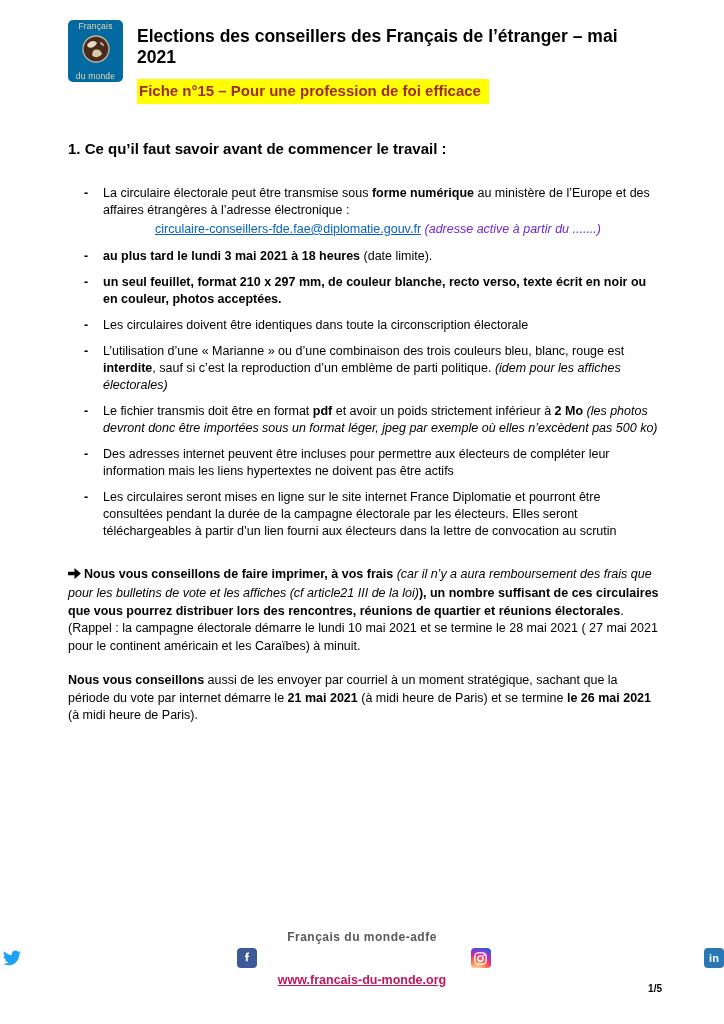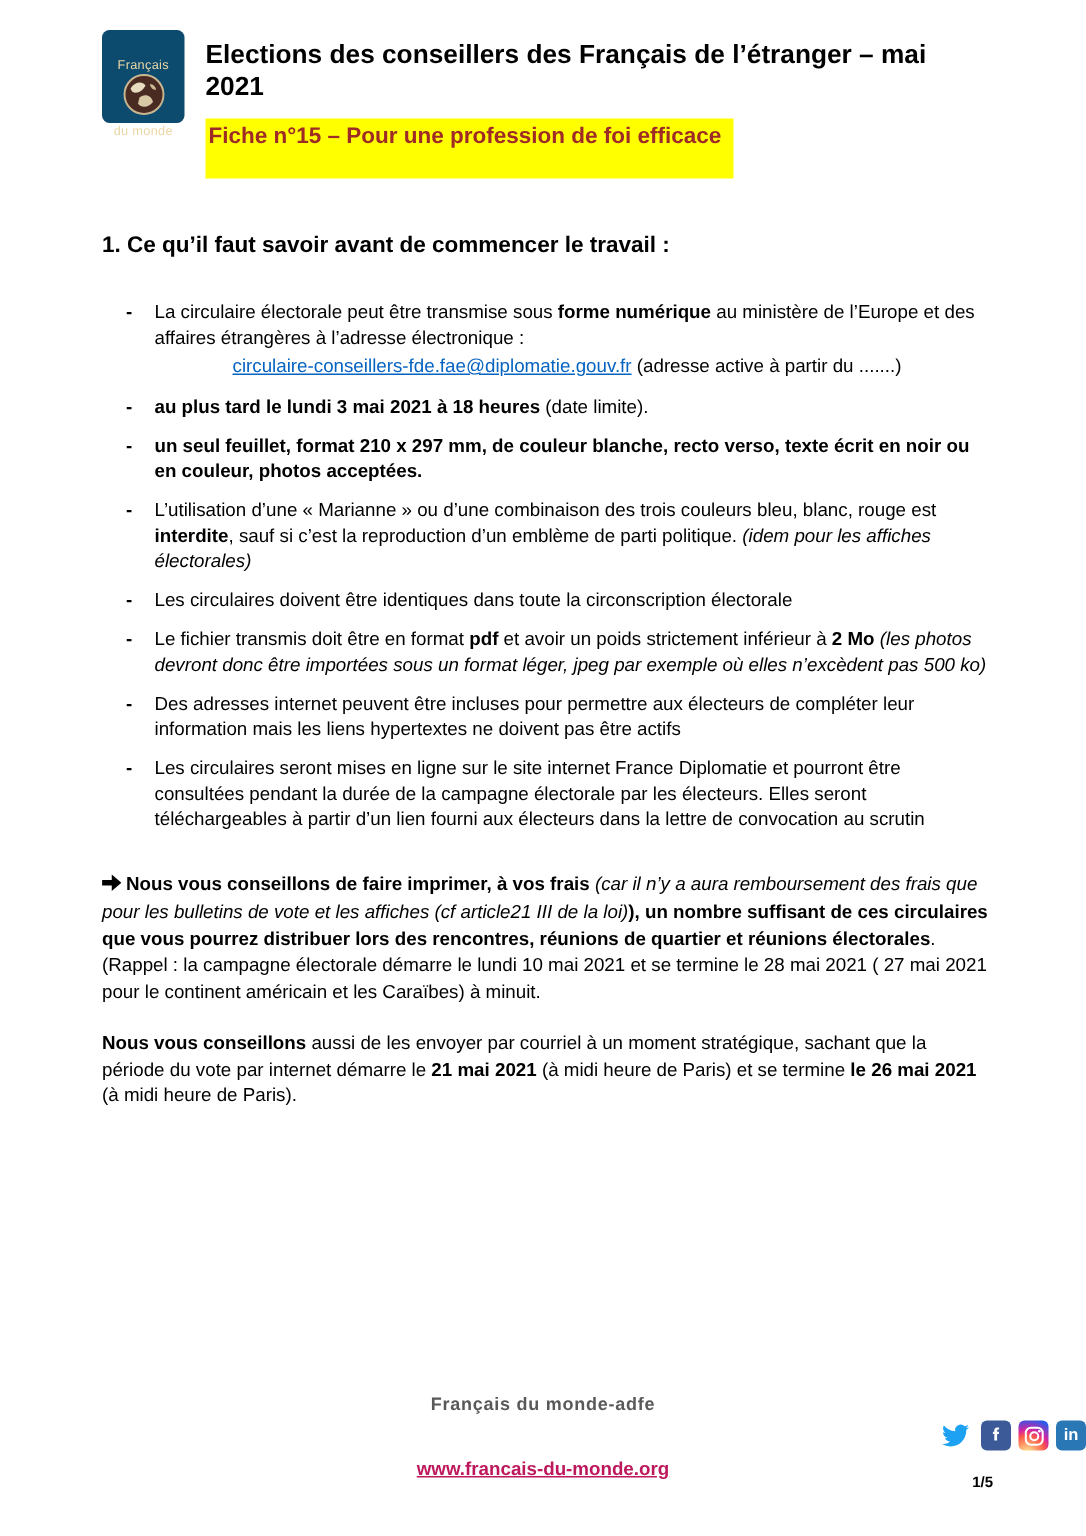--- a/index.html
+++ b/index.html
@@ -7,56 +7,56 @@
   body {
     width:724px; height:1024px;
     font-family:"Liberation Sans","DejaVu Sans",sans-serif;
     color:#111; overflow:hidden;
   }
   .page { position:relative; width:724px; height:1024px; background:#fff; padding:20px 64px 0 68px; }
 
   
   .doc-header { display:flex; align-items:flex-start; gap:14px; }
   .logo {
-    width:55px; height:62px; background:#0c4a6e; border-radius:5px;
+    width:55px; height:62px; background:#0369a1; border-radius:5px;
     color:#EAD7A6; display:flex; flex-direction:column; align-items:center;
-    justify-content:space-between; padding:19px 2px; flex-shrink:0;
+    justify-content:space-between; padding:2px 2px; flex-shrink:0;
   }
   .logo-txt { font-size:8.5px; line-height:1; letter-spacing:0.2px; }
   .header-text { padding-top:6px; }
   .doc-title { font-size:17.5px; font-weight:700; color:#000; line-height:1.2; }
   .doc-subtitle {
     display:inline-block; margin-top:11px; background:#FFFF00; color:#9E2B25;
-    font-weight:700; font-size:15px; padding:3px 8px 19px 2px; line-height:1.2;
+    font-weight:700; font-size:15px; padding:3px 8px 4px 2px; line-height:1.2;
   }
 
   
   .ref-line { margin-top:46px; font-style:italic; font-weight:600; font-size:12px; color:#000; }
   .section-heading { margin-top:36px; font-size:15px; font-weight:700; color:#000; }
 
   
   .bullets { list-style:none; margin-top:28px; padding-left:16px; }
   .bullets li { display:flex; margin-bottom:9px; font-size:12.5px; line-height:1.36; color:#000; }
   .bullets li::before { content:"-"; width:19px; flex-shrink:0; font-weight:700; }
   .bullet-body { flex:1; }
   .b { font-weight:700; }
   .i { font-style:italic; }
   .email-line { margin:2px 0 1px 52px; }
   .email-link { color:#0563C1; text-decoration:underline; font-size:12.5px; }
-  .email-note { color:#000000; }
+  .email-note { font-style:italic; color:#6d28d9; }
 
   
   .advice { margin-top:26px; font-size:12.5px; line-height:1.42; color:#000; }
   .advice.second { margin-top:16px; }
   .arrow-icon { display:inline-block; vertical-align:-1px; margin-right:3px; }
 
   
   .doc-footer { position:absolute; left:0; right:0; bottom:36px; text-align:center; }
   .org-name { font-size:12px; font-weight:700; color:#595959; letter-spacing:0.5px; }
-  .social-row { margin-top:4px; display:flex; justify-content:flex-end; align-items:center; gap:5px; }
+  .social-row { margin-top:4px; display:flex; justify-content:space-between; align-items:center; gap:5px; }
   .sq { width:20px; height:20px; border-radius:4px; display:flex; align-items:center; justify-content:center; }
   .fb { background:#3D5A98; }
   .ig { background:radial-gradient(circle at 30% 110%, #fdf497 0%, #fd5949 45%, #d6249f 60%, #285AEB 90%); }
   .li { background:#2977B5; }
   .li span { color:#fff; font-weight:700; font-size:11px; line-height:1; }
   .tw { width:24px; height:20px; display:flex; align-items:center; justify-content:center; }
   .site-link { display:inline-block; margin-top:5px; color:#be185d; font-weight:700; font-size:12.5px; text-decoration:underline; }
   .page-number { position:absolute; right:62px; bottom:30px; font-weight:700; font-size:10px; color:#000; }
 </style>
 </head>
@@ -96,24 +96,24 @@
         </div>
       </div>
     </li>
     <li>
       <div class="bullet-body"><span><span class="b">au plus tard le lundi 3 mai 2021 à 18 heures</span><span> (date limite).</span></span></div>
     </li>
     <li>
       <div class="bullet-body"><span><span class="b">un seul feuillet, format 210 x 297 mm, de couleur blanche, recto verso, texte écrit en noir ou en couleur, photos acceptées.</span></span></div>
     </li>
     <li>
-      <div class="bullet-body"><span><span>L’utilisation d’une « Marianne » ou d’une combinaison des trois couleurs bleu, blanc, rouge est </span><span class="b">interdite</span><span>, sauf si c’est la reproduction d’un emblème de parti politique. </span><span class="i">(idem pour les affiches électorales)</span></span></div>
+      <div class="bullet-body"><span><span>Les circulaires doivent être identiques dans toute la circonscription électorale</span></span></div>
     </li>
     <li>
-      <div class="bullet-body"><span><span>Les circulaires doivent être identiques dans toute la circonscription électorale</span></span></div>
+      <div class="bullet-body"><span><span>L’utilisation d’une « Marianne » ou d’une combinaison des trois couleurs bleu, blanc, rouge est </span><span class="b">interdite</span><span>, sauf si c’est la reproduction d’un emblème de parti politique. </span><span class="i">(idem pour les affiches électorales)</span></span></div>
     </li>
     <li>
       <div class="bullet-body"><span><span>Le fichier transmis doit être en format </span><span class="b">pdf</span><span> et avoir un poids strictement inférieur à </span><span class="b">2 Mo</span><span> </span><span class="i">(les photos devront donc être importées sous un format léger, jpeg par exemple où elles n’excèdent pas 500 ko)</span></span></div>
     </li>
     <li>
       <div class="bullet-body"><span><span>Des adresses internet peuvent être incluses pour permettre aux électeurs de compléter leur information mais les liens hypertextes ne doivent pas être actifs</span></span></div>
     </li>
     <li>
       <div class="bullet-body"><span><span>Les circulaires seront mises en ligne sur le site internet France Diplomatie et pourront être consultées pendant la durée de la campagne électorale par les électeurs. Elles seront téléchargeables à partir d’un lien fourni aux électeurs dans la lettre de convocation au scrutin</span></span></div>
     </li>

